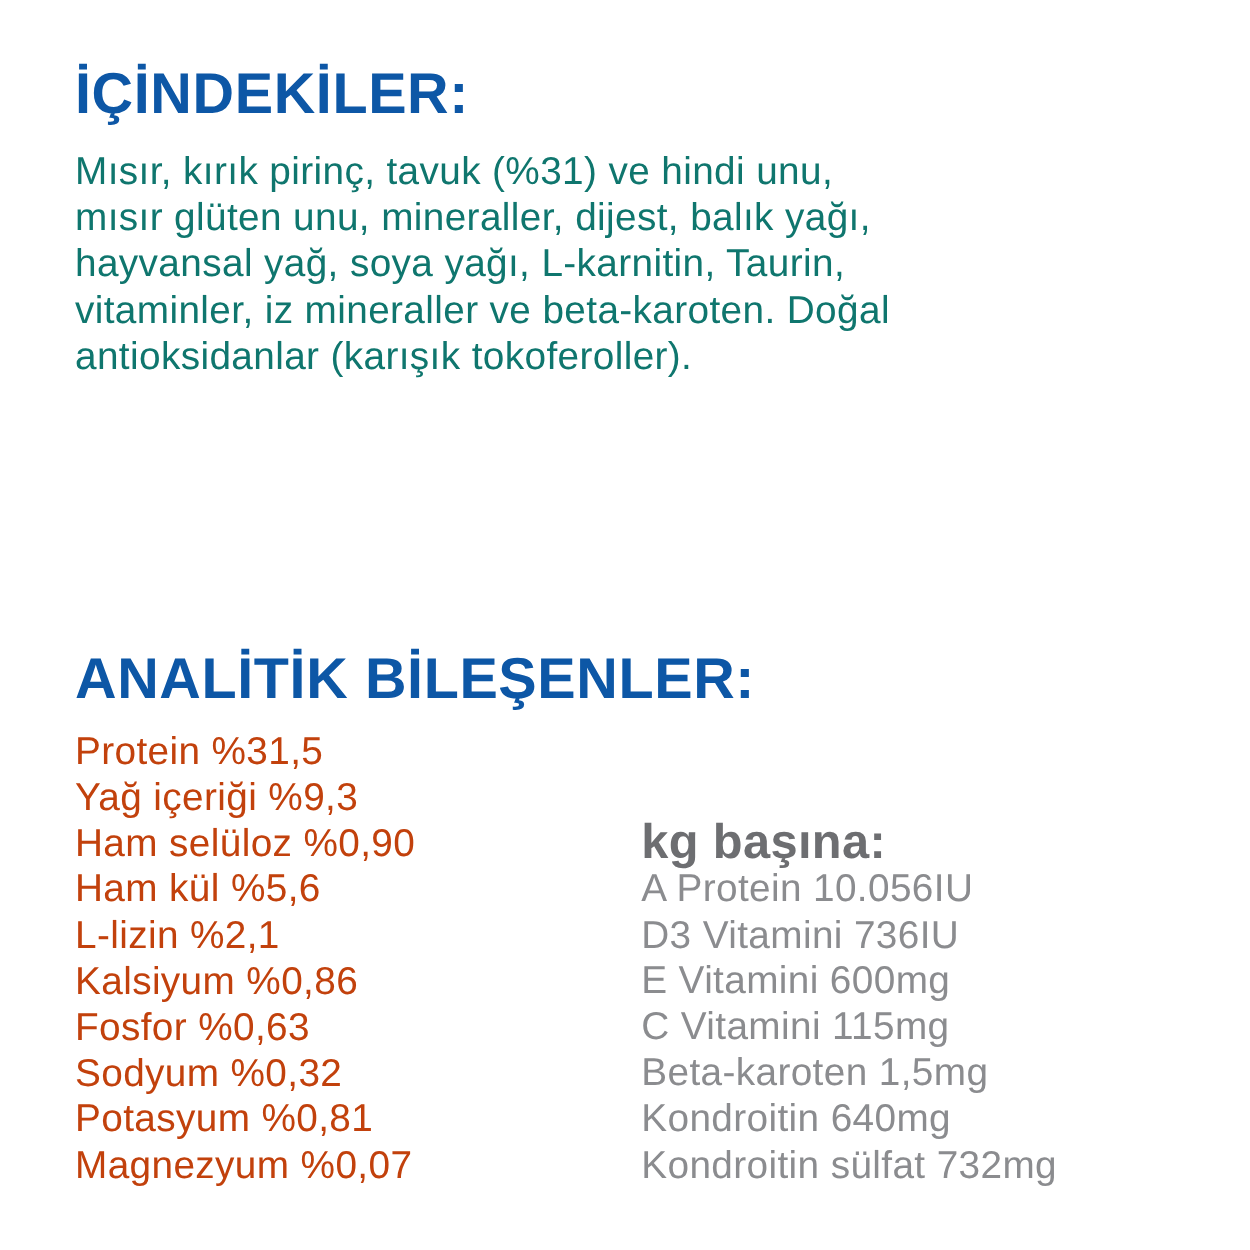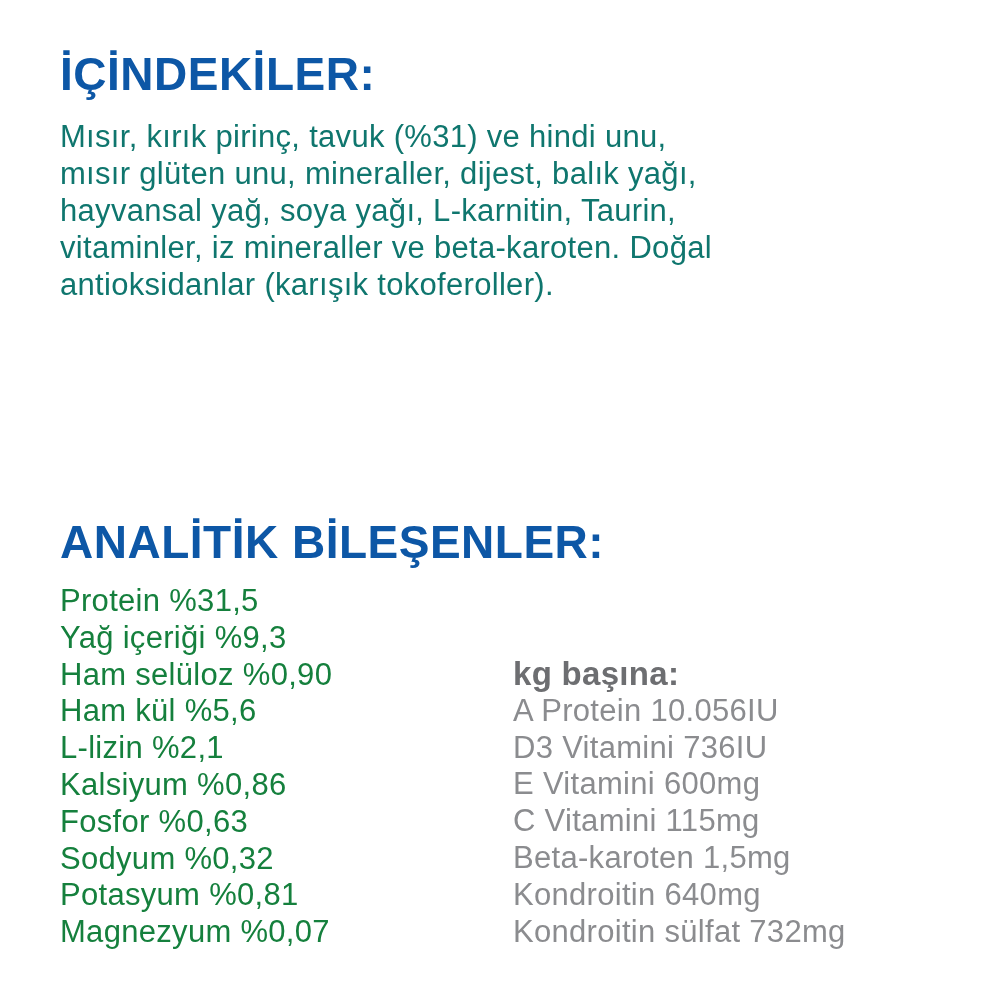--- a/index.html
+++ b/index.html
@@ -52,28 +52,28 @@
     flex: 0 0 453px;
   }
   .col-left li,
   .col-right li {
     font-size: 31px;
     line-height: 36.8px;
     letter-spacing: 0.3px;
     white-space: nowrap;
   }
   .col-left li {
-    color: #15803d;
+    color: #c2410c;
   }
   .col-right {
     margin-top: 73px; 
   }
   .per-kg-heading {
     color: #6d6e71;
-    font-size: 33px;
+    font-size: 39px;
     line-height: 36.8px;
     font-weight: 700;
     letter-spacing: 0.3px;
   }
   .col-right li {
     color: #8b8c8f;
   }
 </style>
 </head>
 <body>

